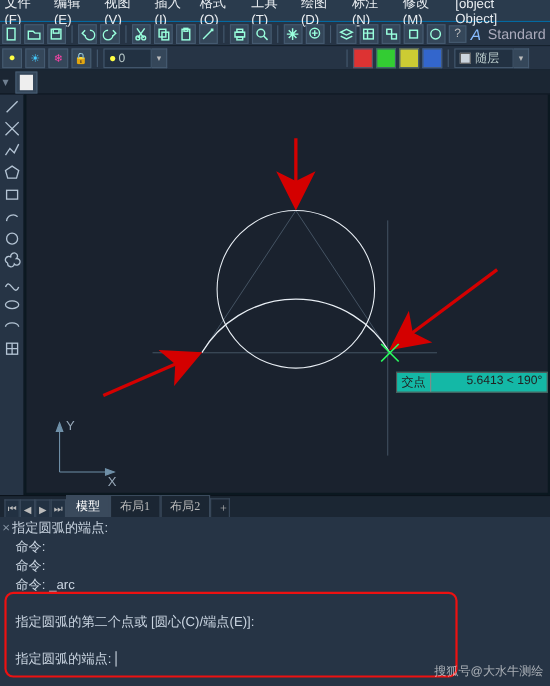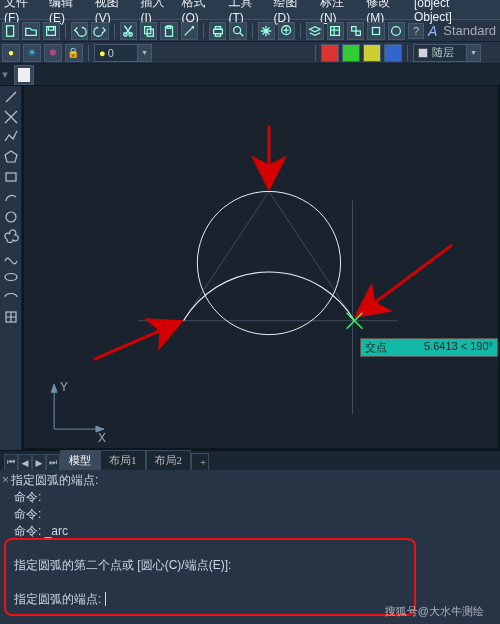--- a/index.html
+++ b/index.html
@@ -46,21 +46,21 @@
   .model-tabs { height:20px; background:#1b2633; border-top:1px solid #0b131c; display:flex; align-items:flex-end; font-size:11px; color:#bbb;}
   .model-tabs .nav { display:flex; margin-left:4px;}
   .model-tabs .nav span{width:14px;height:16px;border:1px solid #3a4a5c;border-bottom:none;background:#223142;display:flex;align-items:center;justify-content:center;font-size:9px;}
   .model-tabs .tab { padding:2px 8px; border:1px solid #3a4a5c; border-bottom:none; margin-left:0;font-family:Liberation Serif, serif;}
   .model-tabs .tab.active{background:#3a4a5c;color:#fff;}
   .model-tabs .plus{width:16px;text-align:center;}
 
   .cmdblock { height: 154px; background:#263445; color:#cbd6e2; font-size:12px; padding:2px 4px; position:relative; line-height:17px; font-family:SimSun,monospace;}
   .cmdblock .x { position:relative; left:-2px; color:#8a98a8;}
   .hl-box { position:absolute; border:2px solid #e11; border-radius:8px;}
-  .watermark{position:absolute;right:16px;bottom:4px;font-size:11px;color:rgba(255,255,255,0.6);}
+  .watermark{position:absolute;right:6px;bottom:4px;font-size:11px;color:rgba(255,255,255,0.6);}
 </style>
 </head>
 <body>
 
 <div class="menubar">
   <span class="m"><span>文件</span>(<u>F</u>)</span>
   <span class="m"><span>编辑</span>(<u>E</u>)</span>
   <span class="m"><span>视图</span>(<u>V</u>)</span>
   <span class="m"><span>插入</span>(<u>I</u>)</span>
   <span class="m"><span>格式</span>(<u>O</u>)</span>

